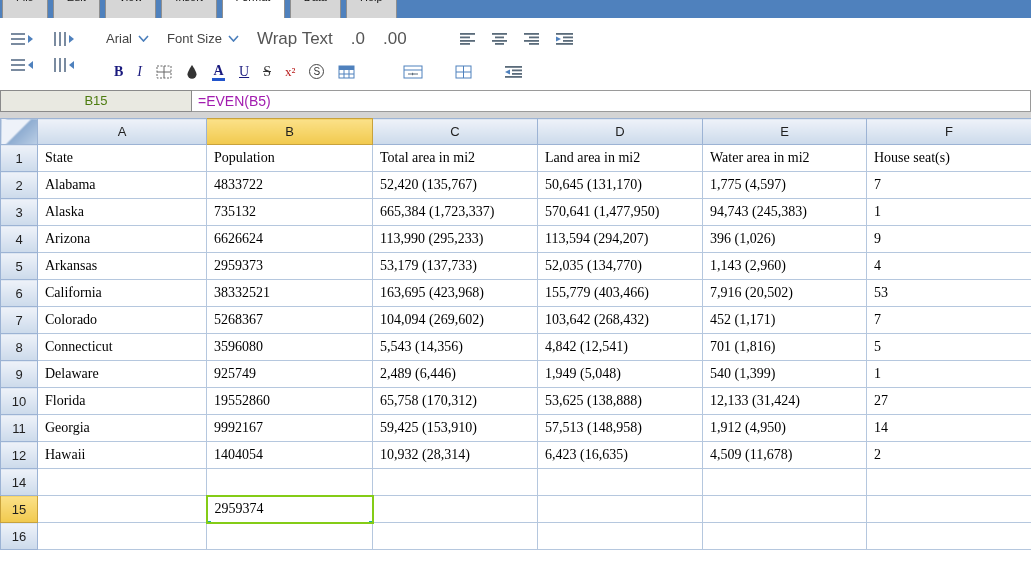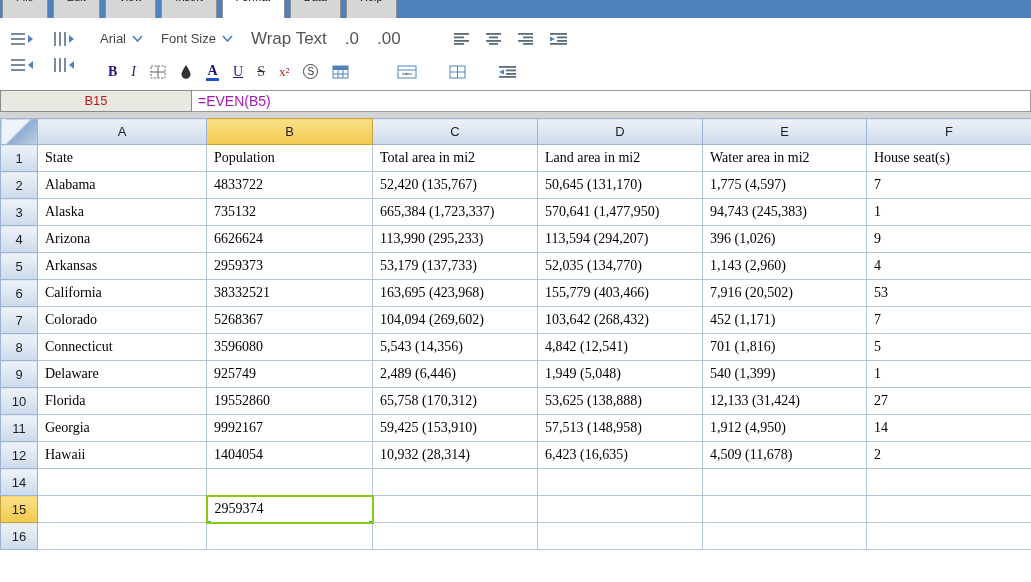--- a/index.html
+++ b/index.html
@@ -8,21 +8,21 @@
 
   
   .menubar { height:18px; background:#4f81bd; display:flex; align-items:flex-end;
              padding-left:2px; gap:5px; }
   .tab { background:#d6d6d6; border:1px solid #8f8f8f; border-bottom:none;
          border-radius:3px 3px 0 0; font-size:11px; color:#111; padding:2px 13px 2px 13px;
          height:30px; line-height:12px; cursor:default; }
   .tab.active { background:#ffffff;font-style:italic; }
 
   
-  .toolbar { height:72px; background:#fff; display:flex; }
+  .toolbar { height:72px; background:#fff; display:flex;gap:6px; }
   .tb-left { width:100px; padding:8px 0 0 10px; display:grid;
              grid-template-columns:42px 42px; grid-template-rows:26px 26px; }
   .tbico { background:none; border:none; cursor:pointer; display:flex; align-items:center; }
   .tb-main { flex:1; display:flex; flex-direction:column; padding-top:4px; }
   .tb-row { height:33px; display:flex; align-items:center; gap:18px; }
   .tb-row2 { gap:14px; }
   .dropdown { display:flex; align-items:center; gap:6px; font-size:13px; color:#444; cursor:pointer; }
   .dropdown .chev { color:#4a7ebb; }
   .tbtext { background:none; border:none; font-size:17px; color:#555; cursor:pointer; }
   .fmt-btn { background:none; border:none; cursor:pointer; font-size:14px; color:#1a1a7e;
@@ -34,21 +34,21 @@
   .fmt-btn.sup { color:#b91c1c; font-size:13px; }
   .fontcolor { position:relative; }
   .fontcolor .bar { display:block; height:3px; width:13px; background:#2255cc; margin-top:-1px; }
   .circle-s { display:inline-flex; width:15px; height:15px; border:1px solid #444; border-radius:50%;
               align-items:center; justify-content:center; font-size:10px; color:#333; }
   .grp { display:flex; gap:14px; margin-left:34px; }
 
   
   .formula-bar { height:22px; display:flex; background:#c9c9c9; }
   .cellref { width:192px; background:#e9e9e1; border:1px solid #8a8a8a; font-size:13px;
-             color:#b91c1c; text-align:center; line-height:19px; cursor:default; }
+             color:#4d7c0f; text-align:center; line-height:19px; cursor:default; }
   .formula-input { flex:1; border:1px solid #9a9a9a; border-left:none; background:#fff;
                    font-size:14px; font-family:"Liberation Sans", sans-serif; color:#a21caf;
                    padding:0 6px; outline:none; }
   .gap-strip { height:6px; background:#d4d4d4; }
 
   
   table { border-collapse:collapse; table-layout:fixed; width:1031px; }
   th, td { border:1px solid #b5c7de; overflow:hidden; white-space:nowrap; }
   th.colhead, th.rowhead {
       border:1px solid #9cb3d4; font-weight:normal; font-size:13px; color:#1f1f1f;

